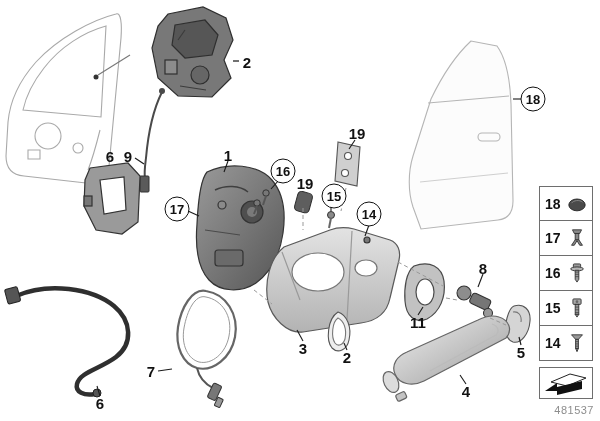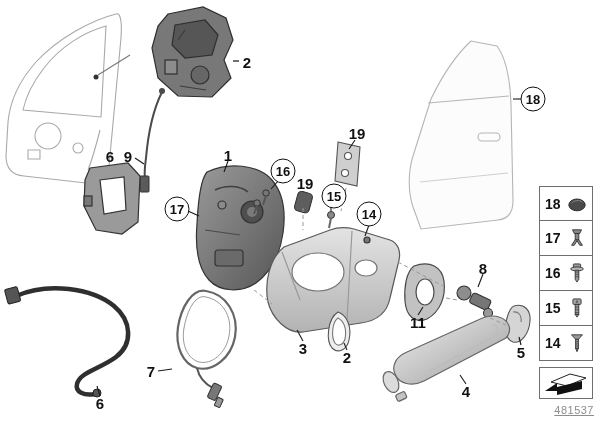--- a/index.html
+++ b/index.html
@@ -10,21 +10,21 @@
       color:#111;line-height:1;cursor:pointer;user-select:none;}
   .co.circle{width:23px;height:23px;border:1.7px solid #111;border-radius:50%;
       display:flex;align-items:center;justify-content:center;font-size:13px;background:#fff;}
   .legend{position:absolute;left:539px;top:186px;width:54px;}
   .legend-row{box-sizing:border-box;height:35px;border:1px solid #6e6e6e;border-top-width:0;
       display:flex;align-items:center;justify-content:space-between;padding:0 5px;background:#fff;cursor:pointer;}
   .legend-row:first-child{border-top-width:1px;}
   .legend-num{font-weight:bold;font-size:14px;color:#111;}
   .dirbox{position:absolute;left:539px;top:367px;width:54px;height:32px;border:1px solid #6e6e6e;
       box-sizing:border-box;background:#fff;display:flex;align-items:center;justify-content:center;}
-  .partnum{position:absolute;right:6px;top:404px;font-size:11px;color:#8d8d8d;letter-spacing:.5px;text-decoration:underline;}
+  .partnum{position:absolute;right:6px;top:404px;font-size:11px;color:#8d8d8d;letter-spacing:.5px;}
 </style>
 </head>
 <body>
 
 <div class="stage">
 
   <svg class="art" width="600" height="421" viewBox="0 0 600 421">
     <defs>
       <linearGradient id="gLock" x1="0" y1="0" x2="1" y2="1">
         <stop offset="0" stop-color="#9a9a9a"></stop>

